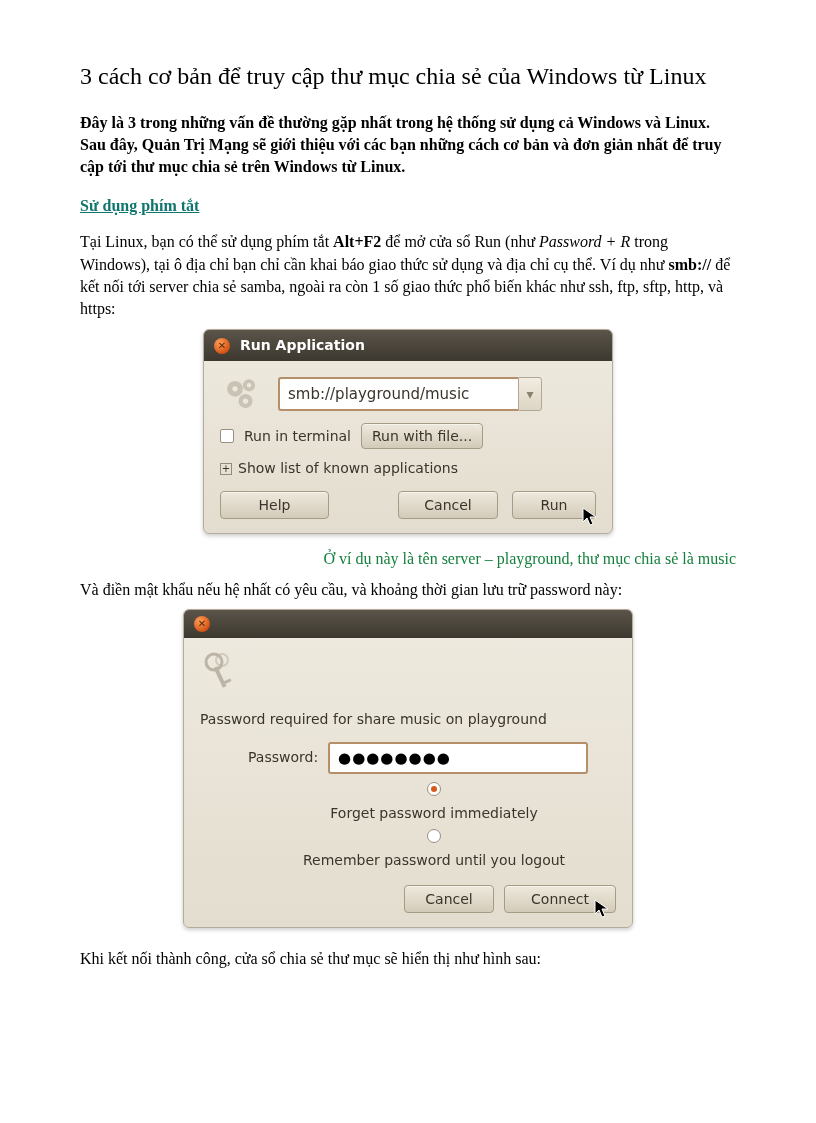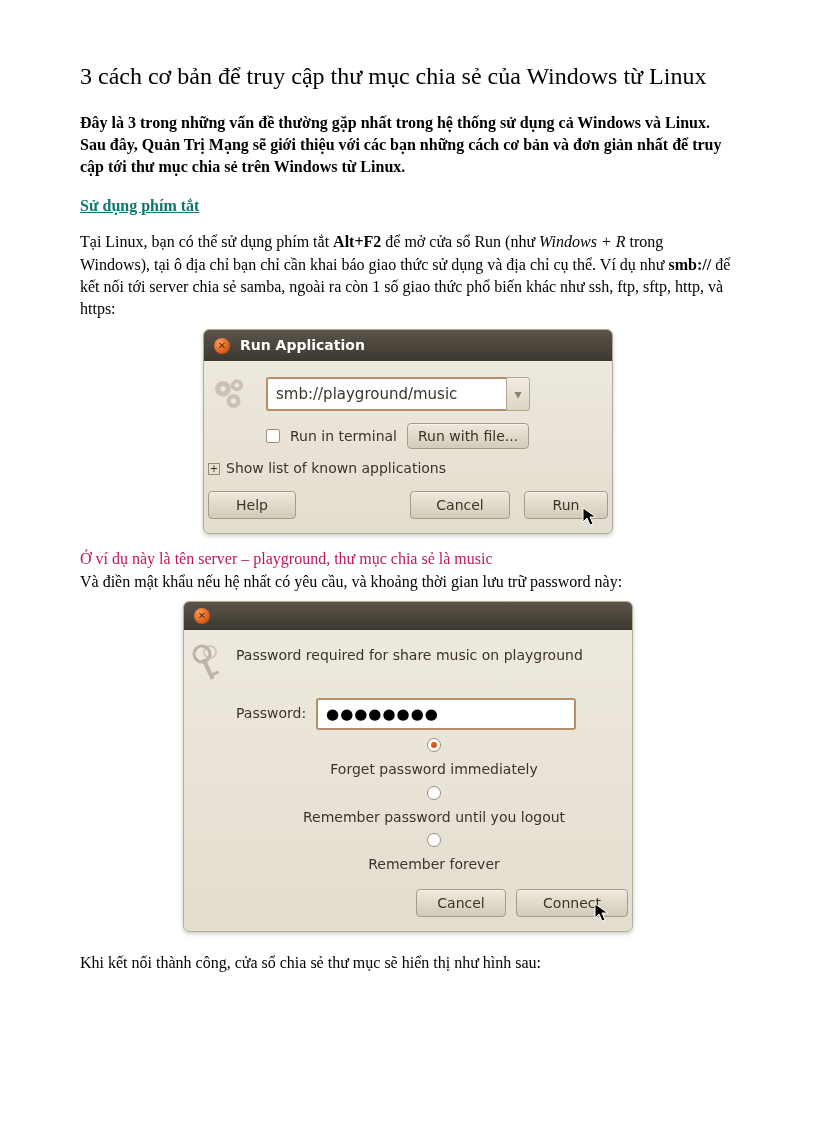--- a/index.html
+++ b/index.html
@@ -58,21 +58,21 @@
     }
     .close-btn {
       width: 16px; height: 16px;
       border-radius: 50%;
       background: radial-gradient(circle at 35% 30%, #ff9e5a, #d85a1a 65%, #a63d08);
       display: flex; align-items: center; justify-content: center;
       font-size: 10px; color: #5a2800; line-height: 1;
       cursor: pointer;
     }
     .dialog-body {
-      padding: 12px 4px 14px;
+      padding: 12px 16px 14px;
     }
     .run-row1 {
       display: flex;
       align-items: center;
       gap: 14px;
       margin-bottom: 8px;
     }
     .gears {
       width: 44px; height: 42px;
       display: flex; align-items: center; justify-content: center;
@@ -101,21 +101,20 @@
       border-top-right-radius: 3px;
       border-bottom-right-radius: 3px;
       display: flex; align-items: center; justify-content: center;
       color: #8a826e;
       cursor: pointer;
     }
     .run-row2 {
       display: flex;
       align-items: center;
       gap: 10px;
-      margin-left: 58px;
       margin-bottom: 10px;
     }
     .checkbox {
       width: 14px; height: 14px;
       border: 1px solid #999081;
       background: #fff;
       border-radius: 2px;
     }
     .gtk-btn {
       background: linear-gradient(#eee9dd, #d3cbb9);
@@ -144,23 +143,23 @@
       display: flex; align-items: center; justify-content: center;
       font-size: 10px; line-height: 1;
       color: #3a342a;
     }
     .button-row {
       display: flex;
       gap: 14px;
     }
     .button-row .spacer { flex: 1; }
     .caption {
-      text-align: left;
-      color: #be185d;
-      margin: 0 0;
+      text-align: right;
+      color: #15803d;
+      margin: 8px 0;
     }
     .radio {
       width: 14px; height: 14px;
       border-radius: 50%;
       border: 1px solid #999081;
       background: #fff;
       display: inline-flex;
       align-items: center;
       justify-content: center;
       flex: none;
@@ -198,20 +197,21 @@
     .key-icon {
       width: 36px; height: 44px;
       color: #bcb5a6;
       flex: none;
     }
     .pw-header {
       display: flex;
       align-items: flex-start;
       gap: 12px;
       margin-bottom: 12px;
+      flex-direction: column;
     }
     .pw-indent {
       margin-left: 48px;
     }
     .button-row-right {
       display: flex;
       justify-content: flex-end;
       gap: 10px;
       margin-top: 14px;
     }
@@ -227,21 +227,21 @@
 </head>
 <body>
 
 <h1>3 cách cơ bản để truy cập thư mục chia sẻ của Windows từ Linux</h1>
 
 <p class="intro">Đây là 3 trong những vấn đề thường gặp nhất trong hệ thống sử dụng cả Windows và Linux. Sau đây, Quản Trị Mạng sẽ giới thiệu với các bạn những cách cơ bản và đơn giản nhất để truy cập tới thư mục chia sẻ trên Windows từ Linux.</p>
 
 <a class="section-link">Sử dụng phím tắt</a>
 
 <p class="body-text">
-  <span>Tại Linux, bạn có thể sử dụng phím tắt </span><b>Alt+F2</b><span> để mở cửa sổ Run (như </span><i>Windows + R</i><span> trong Windows), tại ô địa chỉ bạn chỉ cần khai báo giao thức sử dụng và địa chỉ cụ thể. Ví dụ như </span><b>smb://</b><span> để kết nối tới server chia sẻ samba, ngoài ra còn 1 số giao thức phổ biến khác như ssh, ftp, sftp, http, và https:</span>
+  <span>Tại Linux, bạn có thể sử dụng phím tắt </span><b>Alt+F2</b><span> để mở cửa sổ Run (như </span><i>Password + R</i><span> trong Windows), tại ô địa chỉ bạn chỉ cần khai báo giao thức sử dụng và địa chỉ cụ thể. Ví dụ như </span><b>smb://</b><span> để kết nối tới server chia sẻ samba, ngoài ra còn 1 số giao thức phổ biến khác như ssh, ftp, sftp, http, và https:</span>
 </p>
 
 <div class="dialog-wrap">
   <div class="dialog rel" style="width:410px;">
     <div class="titlebar">
       <span class="close-btn">✕</span>
       <span>Run Application</span>
     </div>
     <div class="dialog-body">
       <div class="run-row1">
@@ -265,21 +265,21 @@
       <div class="run-row2">
         <span class="checkbox"></span>
         <span>Run in terminal</span>
         <button class="gtk-btn gtk-btn-sm">Run with file...</button>
       </div>
       <div class="expander">
         <span class="plus">+</span>
         <span>Show list of known applications</span>
       </div>
       <div class="button-row">
-        <button class="gtk-btn" style="width:88px;">Help</button>
+        <button class="gtk-btn" style="width:109px;">Help</button>
         <span class="spacer"></span>
         <button class="gtk-btn" style="width:100px;">Cancel</button>
         <button class="gtk-btn" style="width:84px;">Run</button>
       </div>
     </div>
     <svg class="cursor-arrow" style="right:14px; bottom:6px;" viewBox="0 0 16 20">
       <path d="M1,1 L1,15 L5,11 L8,18 L11,17 L8,10 L14,10 Z"></path>
     </svg>
   </div>
 </div>
@@ -311,24 +311,20 @@
           <input class="pw-input" type="text" value="●●●●●●●●" style="">
         </div>
         <div class="radio-row">
           <span class="radio checked"></span>
           <span>Forget password immediately</span>
         </div>
         <div class="radio-row">
           <span class="radio"></span>
           <span>Remember password until you logout</span>
         </div>
-        <div class="radio-row">
-          <span class="radio"></span>
-          <span>Remember forever</span>
-        </div>
       </div>
       <div class="button-row-right">
         <button class="gtk-btn" style="width:90px;">Cancel</button>
         <button class="gtk-btn" style="width:112px;">Connect</button>
       </div>
     </div>
     <svg class="cursor-arrow" style="right:22px; bottom:8px;" viewBox="0 0 16 20">
       <path d="M1,1 L1,15 L5,11 L8,18 L11,17 L8,10 L14,10 Z"></path>
     </svg>
   </div>

